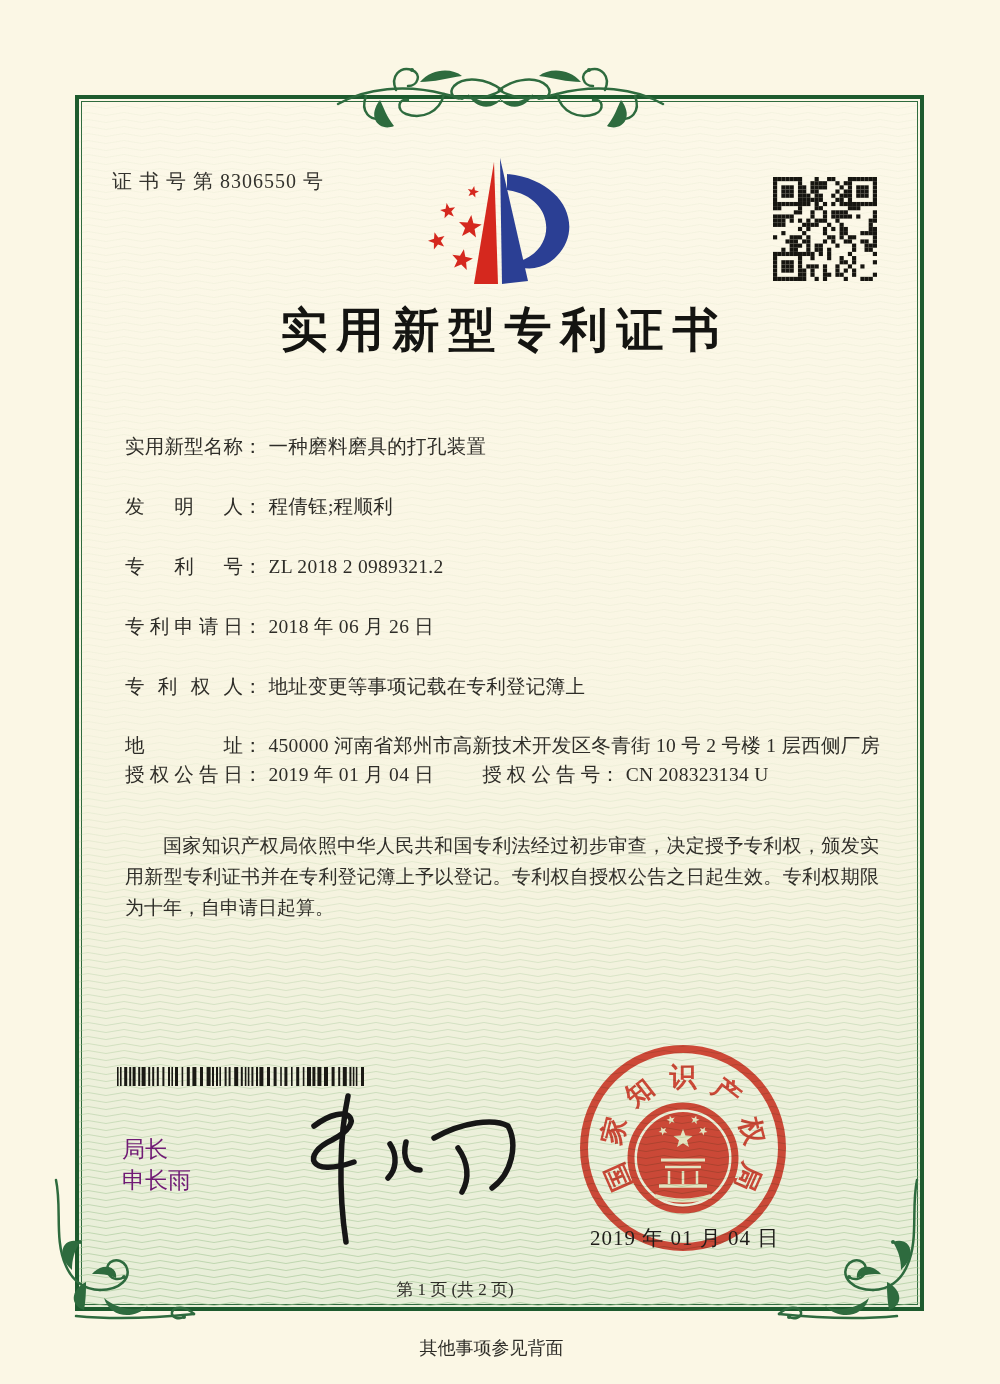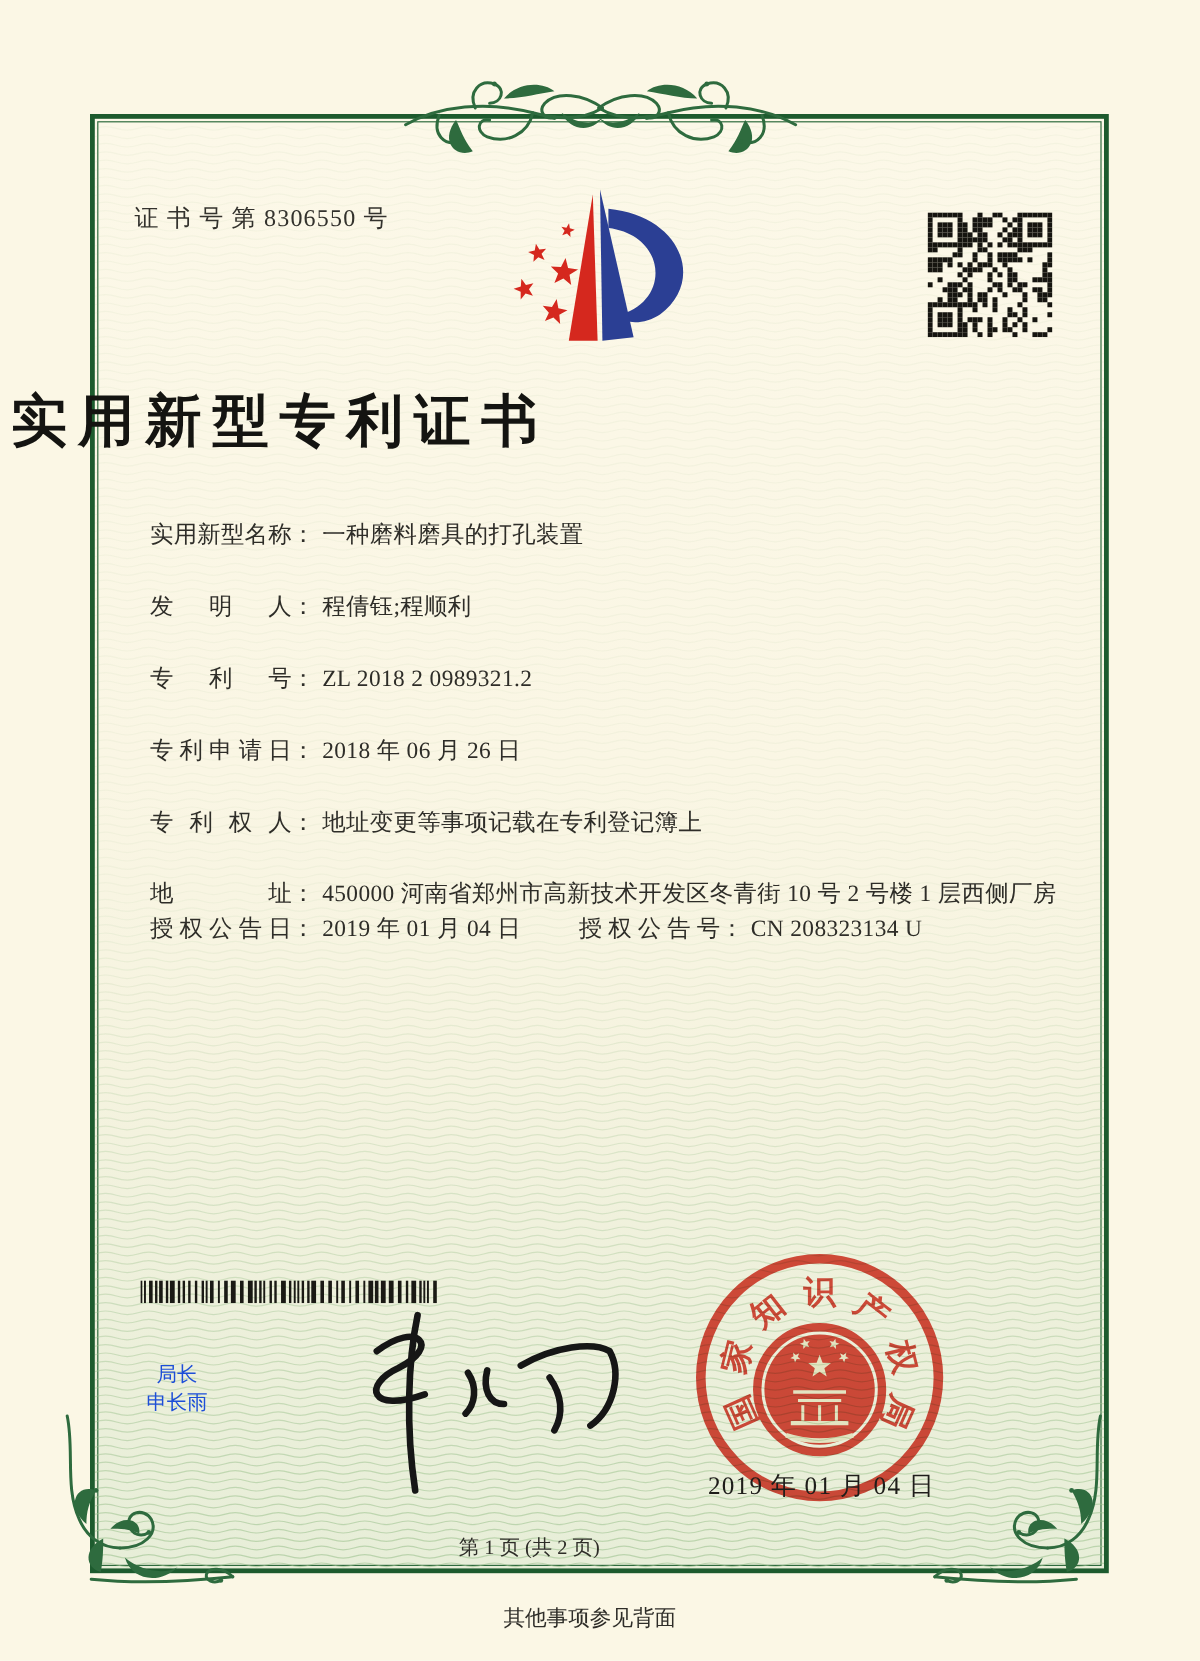--- a/index.html
+++ b/index.html
@@ -17,44 +17,44 @@
     background:linear-gradient(180deg,#fcf8e8 0%,#faf6e4 45%,#f5f3df 66%,#edf0db 82%,#e7eed8 100%);
   }
   .frame::before{
     content:"";position:absolute;inset:2px;border:1.5px solid #2f6b3e;pointer-events:none;
   }
   .waves{position:absolute;left:0;top:0;width:841px;height:1208px;}
   
   .cert-number{left:112px;top:168px;font-size:20px;letter-spacing:1px;color:#33322d;}
   .logo{left:410px;top:156px;width:185px;height:140px;}
   .qr{left:773px;top:177px;width:104px;height:104px;}
-  .title{left:0;right:0;top:320px;font-size:47px;font-weight:bold;
+  .title{left:0;right:0;top:299px;text-align:center;font-size:47px;font-weight:bold;
     letter-spacing:9px;text-indent:9px;color:#141411;}
   
   .fields{left:125px;top:431px;width:758px;font-size:19.5px;color:#2e2d28;}
   .frow{margin-bottom:29px;line-height:31px;}
   .frow.tall{line-height:30px;margin-bottom:-2px;}
   .flabel{display:inline-flex;justify-content:space-between;align-items:baseline;
     width:118px;vertical-align:baseline;}
   .fcolon{margin-right:6px;}
   .fval{letter-spacing:0.3px;}
   .frow .fval{display:inline-block;max-width:618px;vertical-align:top;text-align:center;}
   .flabel.second{margin-left:48px;}
   
   .paras{left:125px;top:830px;width:754px;font-size:19px;line-height:31px;
     text-align:justify;color:#2e2d28;}
   .paras p{margin:0;text-indent:2em;}
   
   .barcode{left:117px;top:1067px;width:248px;height:19px;}
-  .signer{left:122px;top:1134px;font-size:17px;color:#1d4ed8;text-align:center;}
+  .signer{left:122px;top:1134px;font-size:23px;color:#701a75;}
   .signer .name{}
   .signature{left:262px;top:1082px;width:260px;height:165px;}
   .seal{left:575px;top:1038px;width:216px;height:216px;opacity:.9;mix-blend-mode:multiply;}
   .seal-date{left:590px;top:1224px;font-size:21px;letter-spacing:1px;color:#1e1d1a;z-index:6;}
-  .page-num{left:66px;width:750px;top:1278px;text-align:center;font-size:17px;color:#2e2d28;}
+  .page-num{left:80px;width:750px;top:1278px;text-align:center;font-size:17px;color:#2e2d28;}
   .back-note{left:0;width:895px;top:1336px;text-align:center;font-size:18px;color:#2e2d28;padding-left:44px;}
   .flourish{pointer-events:none;z-index:5;}
   .z{z-index:3;}
 </style>
 </head>
 <body>
 
 <div class="frame">
   <svg class="waves" viewBox="0 0 841 1208" preserveAspectRatio="none">
       <path d="M0 8 q9 -3 18 0 t18 0 t18 0 t18 0 t18 0 t18 0 t18 0 t18 0 t18 0 t18 0 t18 0 t18 0 t18 0 t18 0 t18 0 t18 0 t18 0 t18 0 t18 0 t18 0 t18 0 t18 0 t18 0 t18 0 t18 0 t18 0 t18 0 t18 0 t18 0 t18 0 t18 0 t18 0 t18 0 t18 0 t18 0 t18 0 t18 0 t18 0 t18 0 t18 0 t18 0 t18 0 t18 0 t18 0 t18 0 t18 0 t18 0 t18 0" fill="none" stroke="#9fc391" stroke-width="1" stroke-opacity="0.08"></path>
@@ -667,20 +667,21 @@
       </span><span class="fcolon">：</span><span class="fval">2019 年 01 月 04 日</span><span class="flabel second">
         <span>授</span>
         <span>权</span>
         <span>公</span>
         <span>告</span>
         <span>号</span>
       </span><span class="fcolon">：</span><span class="fval">CN 208323134 U</span></div>
   </div>
 
 <div class="abs paras z">
+    <p>国家知识产权局依照中华人民共和国专利法经过初步审查，决定授予专利权，颁发实用新型专利证书并在专利登记簿上予以登记。专利权自授权公告之日起生效。专利权期限为十年，自申请日起算。</p>
   </div>
 
 <svg class="abs barcode z" viewBox="0 0 248 19">
     <rect x="0.0" y="0" width="1.6" height="19" fill="#1a1914"></rect>
     <rect x="3.0" y="0" width="1.6" height="19" fill="#1a1914"></rect>
     <rect x="7.2" y="0" width="3" height="19" fill="#1a1914"></rect>
     <rect x="12.2" y="0" width="2" height="19" fill="#1a1914"></rect>
     <rect x="15.6" y="0" width="3" height="19" fill="#1a1914"></rect>
     <rect x="21.2" y="0" width="2" height="19" fill="#1a1914"></rect>
     <rect x="24.6" y="0" width="4" height="19" fill="#1a1914"></rect>

